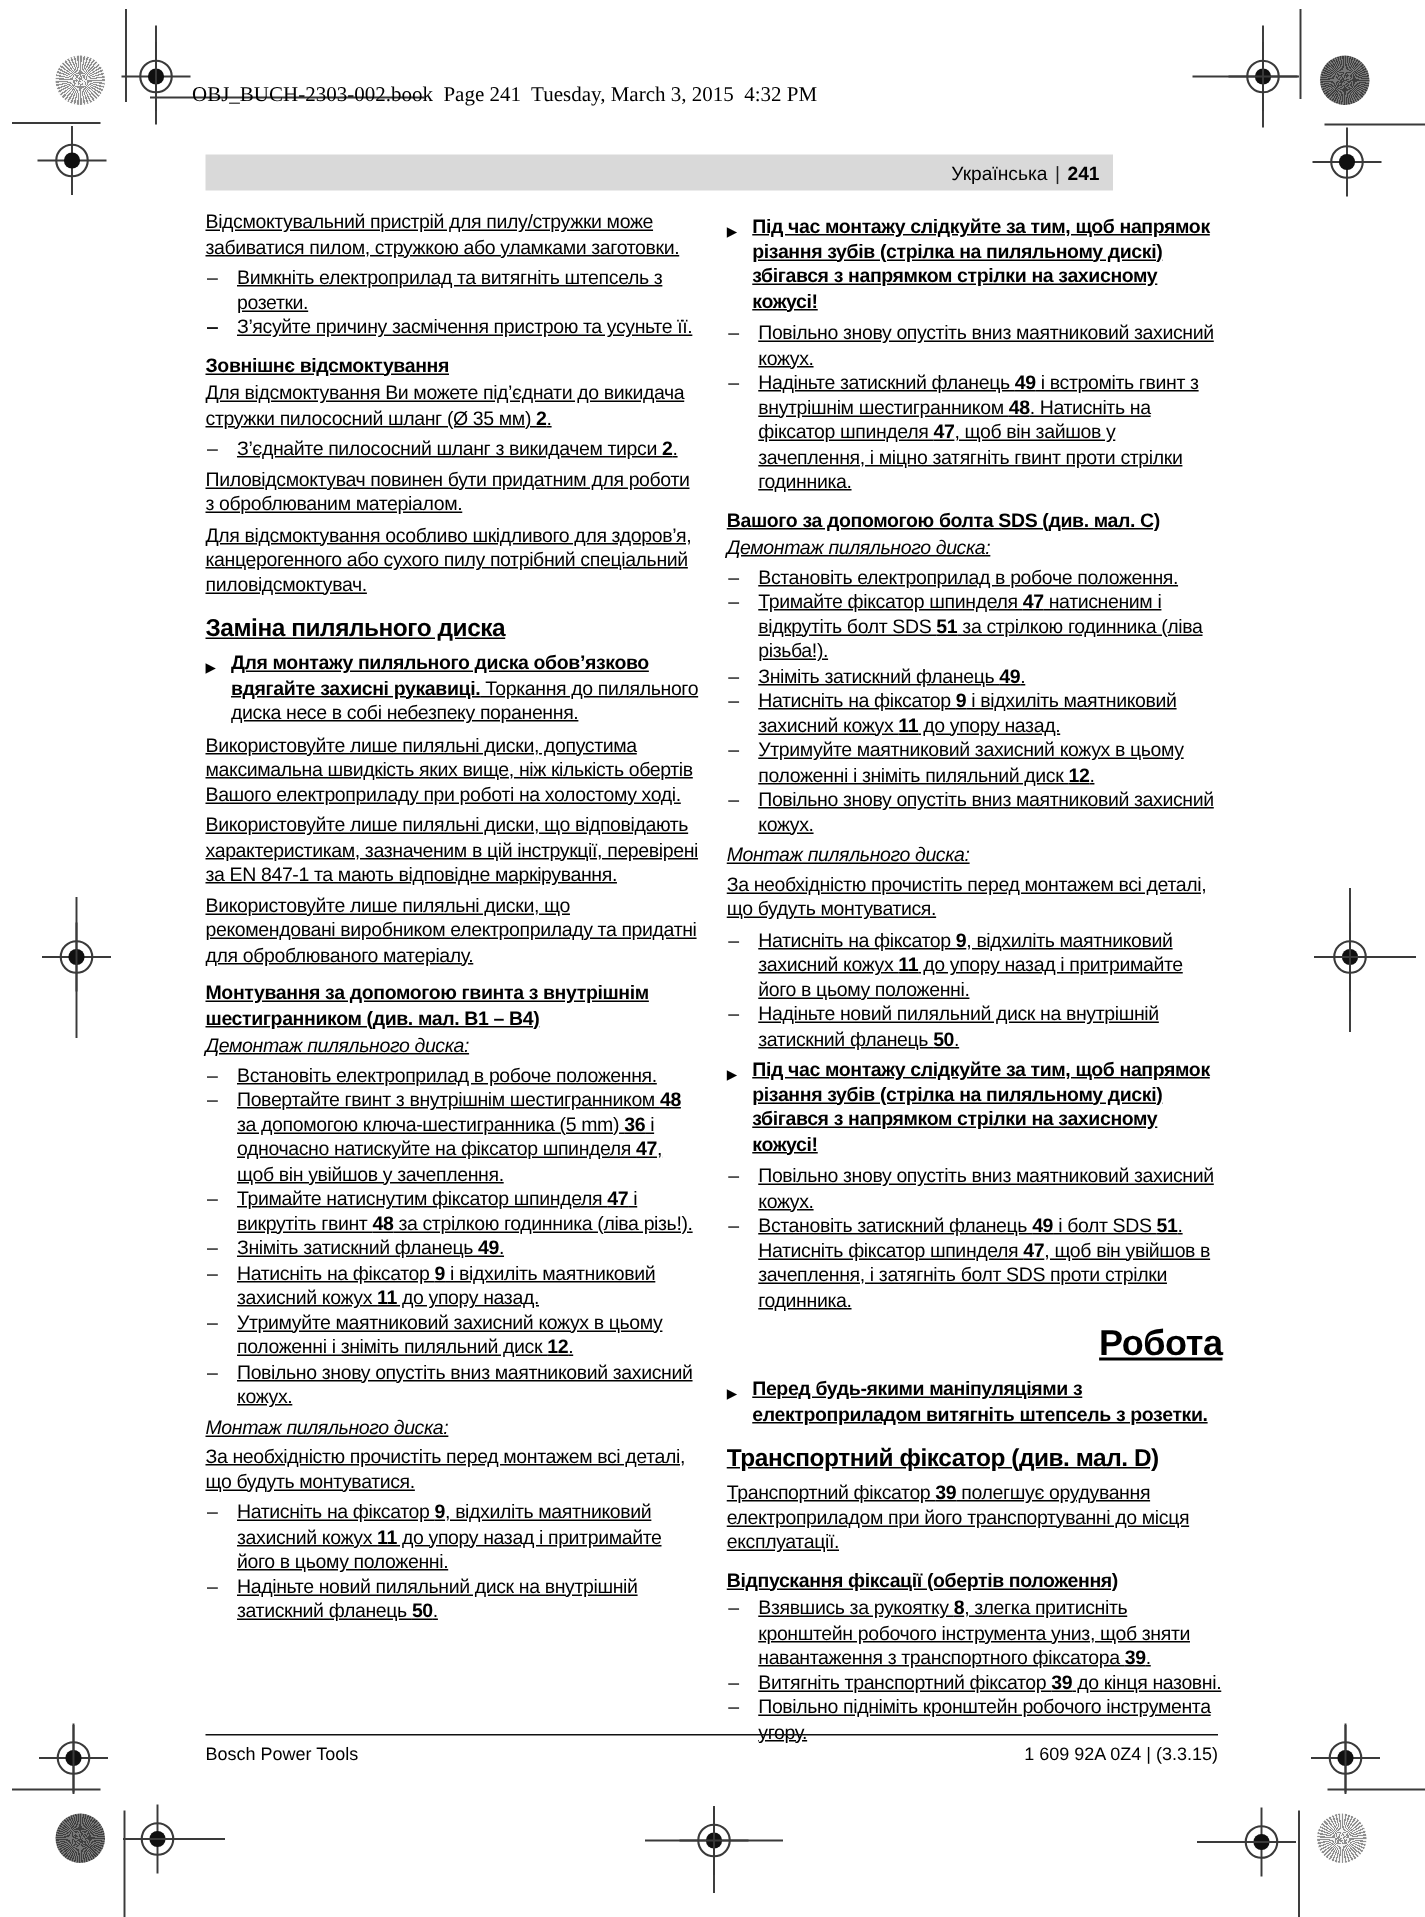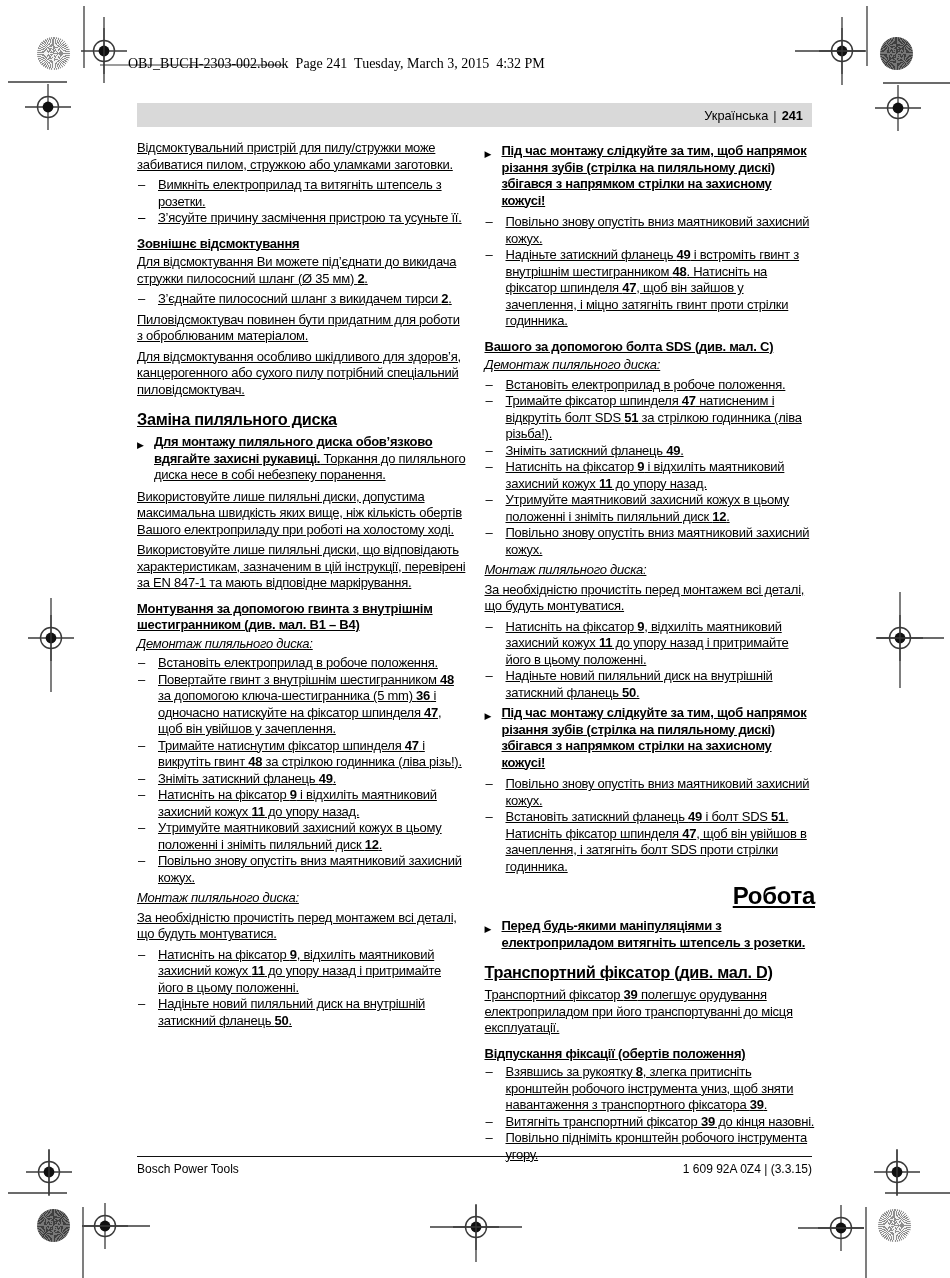--- a/index.html
+++ b/index.html
@@ -11,21 +11,21 @@
   .marks-svg{position:absolute;left:0;top:0;pointer-events:none;}
   .starburst{position:absolute;width:33px;height:33px;border-radius:50%;}
   .starburst.light{background:repeating-conic-gradient(#8f8f8f 0deg 4deg,#f3f3f3 4deg 8deg);}
   .starburst.dark{background:repeating-conic-gradient(#3f3f3f 0deg 3deg,#787878 3deg 6deg);}
   
   .printer-header{
     position:absolute;left:128px;top:56px;font-family:"Liberation Serif", serif;
     font-size:14px;white-space:pre;
   }
   .header-bar{
-    position:absolute;left:137px;top:103px;width:675px;height:24px;
+    position:absolute;left:137px;top:103px;width:605px;height:24px;
     display:flex;align-items:center;justify-content:flex-end;box-sizing:border-box;
     padding-right:9px;font-size:12.8px;padding-left:16px;
   }
   .header-bar .sep{margin:0 5px;color:#222;}
   .header-bar .pg{font-weight:bold;}
   .footer-rule{position:absolute;left:137px;top:1156px;width:675px;border-top:1.6px solid #111;}
   .footer-row{
     position:absolute;left:137px;top:1162px;width:675px;display:flex;
     justify-content:space-between;font-size:12px;align-items:center;
   }
@@ -120,20 +120,21 @@
       <p>Для відсмоктування Ви можете під’єднати до викидача стружки пилососний шланг (Ø 35 мм) <b>2</b>.</p>
       <ul class="dl">
         <li><span class="dash">–</span><span>З’єднайте пилососний шланг з викидачем тирси <b>2</b>.</span></li>
       </ul>
       <p>Пиловідсмоктувач повинен бути придатним для роботи з оброблюваним матеріалом.</p>
       <p>Для відсмоктування особливо шкідливого для здоров’я, канцерогенного або сухого пилу потрібний спеціальний пиловідсмоктувач.</p>
       <h3>Заміна пиляльного диска</h3>
       <div class="warn"><span class="tri">▶</span><span><b>Для монтажу пиляльного диска обов’язково вдягайте захисні рукавиці.</b> Торкання до пиляльного диска несе в собі небезпеку поранення.</span></div>
       <p>Використовуйте лише пиляльні диски, допустима максимальна швидкість яких вище, ніж кількість обертів Вашого електроприладу при роботі на холостому ході.</p>
       <p>Використовуйте лише пиляльні диски, що відповідають характеристикам, зазначеним в цій інструкції, перевірені за EN 847-1 та мають відповідне маркірування.</p>
+      <p>Використовуйте лише пиляльні диски, що рекомендовані виробником електроприладу та придатні для оброблюваного матеріалу.</p>
       <h4>Монтування за допомогою гвинта з внутрішнім шестигранником (див. мал. B1 – B4)</h4>
       <p class="italic">Демонтаж пиляльного диска:</p>
       <ul class="dl">
         <li><span class="dash">–</span><span>Встановіть електроприлад в робоче положення.</span></li>
         <li><span class="dash">–</span><span>Повертайте гвинт з внутрішнім шестигранником <b>48</b> за допомогою ключа-шестигранника (5 mm) <b>36</b>  і одночасно натискуйте на фіксатор шпинделя <b>47</b>, щоб він увійшов у зачеплення.</span></li>
         <li><span class="dash">–</span><span>Тримайте натиснутим фіксатор шпинделя <b>47</b> і викрутіть гвинт <b>48</b> за стрілкою годинника (ліва різь!).</span></li>
         <li><span class="dash">–</span><span>Зніміть затискний фланець <b>49</b>.</span></li>
         <li><span class="dash">–</span><span>Натисніть на фіксатор <b>9</b> і відхиліть маятниковий захисний кожух <b>11</b> до упору назад.</span></li>
         <li><span class="dash">–</span><span>Утримуйте маятниковий захисний кожух в цьому положенні і зніміть пиляльний диск <b>12</b>.</span></li>
         <li><span class="dash">–</span><span>Повільно знову опустіть вниз маятниковий захисний кожух.</span></li>

